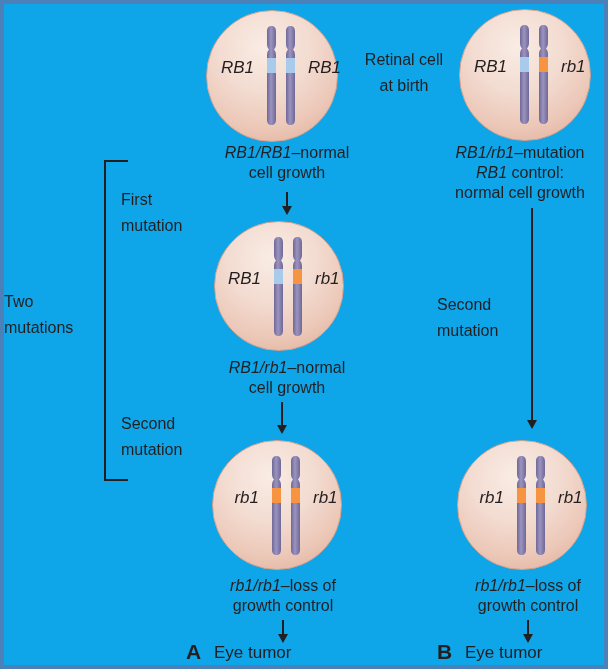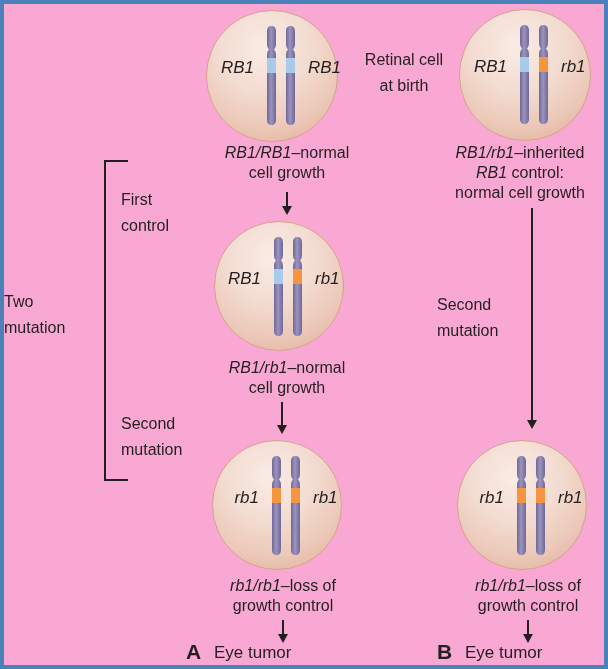--- a/index.html
+++ b/index.html
@@ -1,19 +1,19 @@
 <!DOCTYPE html>
 <html><head>
 <meta charset="utf-8">
 <style>
   html,body{margin:0;padding:0;background:#ffffff;}
   #canvas{
     position:relative;
     width:608px;height:669px;
-    background:#f9a8d4;
+    background:#0ea5e9;
     font-family:"Liberation Sans", sans-serif;
     color:#231f20;
     overflow:hidden;
   }
   .frame{
     position:absolute;inset:0;
     border:4px solid #4c80b8;
     pointer-events:none;
     z-index:10;
   }
@@ -130,21 +130,21 @@
     <span class="allele left">RB1</span>
     <span class="allele right">rb1</span>
   </div>
 
   <div class="caption" style="left:192px;top:143px;width:190px;">
     <div><i>RB1/RB1</i><span>–normal</span></div>
     <div>cell growth</div>
   </div>
 
   <div class="caption" style="left:420px;top:143px;width:200px;">
-    <div><i>RB1/rb1</i><span>–inherited</span></div>
+    <div><i>RB1/rb1</i><span>–mutation</span></div>
     <div><i>RB1</i><span> control:</span></div>
     <div>normal cell growth</div>
   </div>
 
   <div class="arrow" style="left:286px;top:192px;height:14px;"></div>
 
   <div class="arrow" style="left:531px;top:208px;height:212px;"></div>
 
   <div class="side-label" style="left:437px;top:292px;">Second
 mutation</div>
@@ -214,19 +214,19 @@
   <div class="arrow" style="left:282px;top:620px;height:14px;"></div>
   <div class="arrow" style="left:527px;top:620px;height:14px;"></div>
 
   <div class="panel-letter" style="left:186px;top:640px;">A</div>
   <div class="eye-tumor" style="left:214px;top:643px;width:130px;">Eye tumor</div>
   <div class="panel-letter" style="left:437px;top:640px;">B</div>
   <div class="eye-tumor" style="left:465px;top:643px;width:130px;">Eye tumor</div>
 
   <div class="bracket" style="left:104px;top:160px;width:22px;height:317px;"></div>
   <div class="side-label" style="left:4px;top:289px;">Two
+mutations</div>
+  <div class="side-label" style="left:121px;top:187px;">First
 mutation</div>
-  <div class="side-label" style="left:121px;top:187px;">First
-control</div>
   <div class="side-label" style="left:121px;top:411px;">Second
 mutation</div>
 
 </div>
 
 </body></html>

